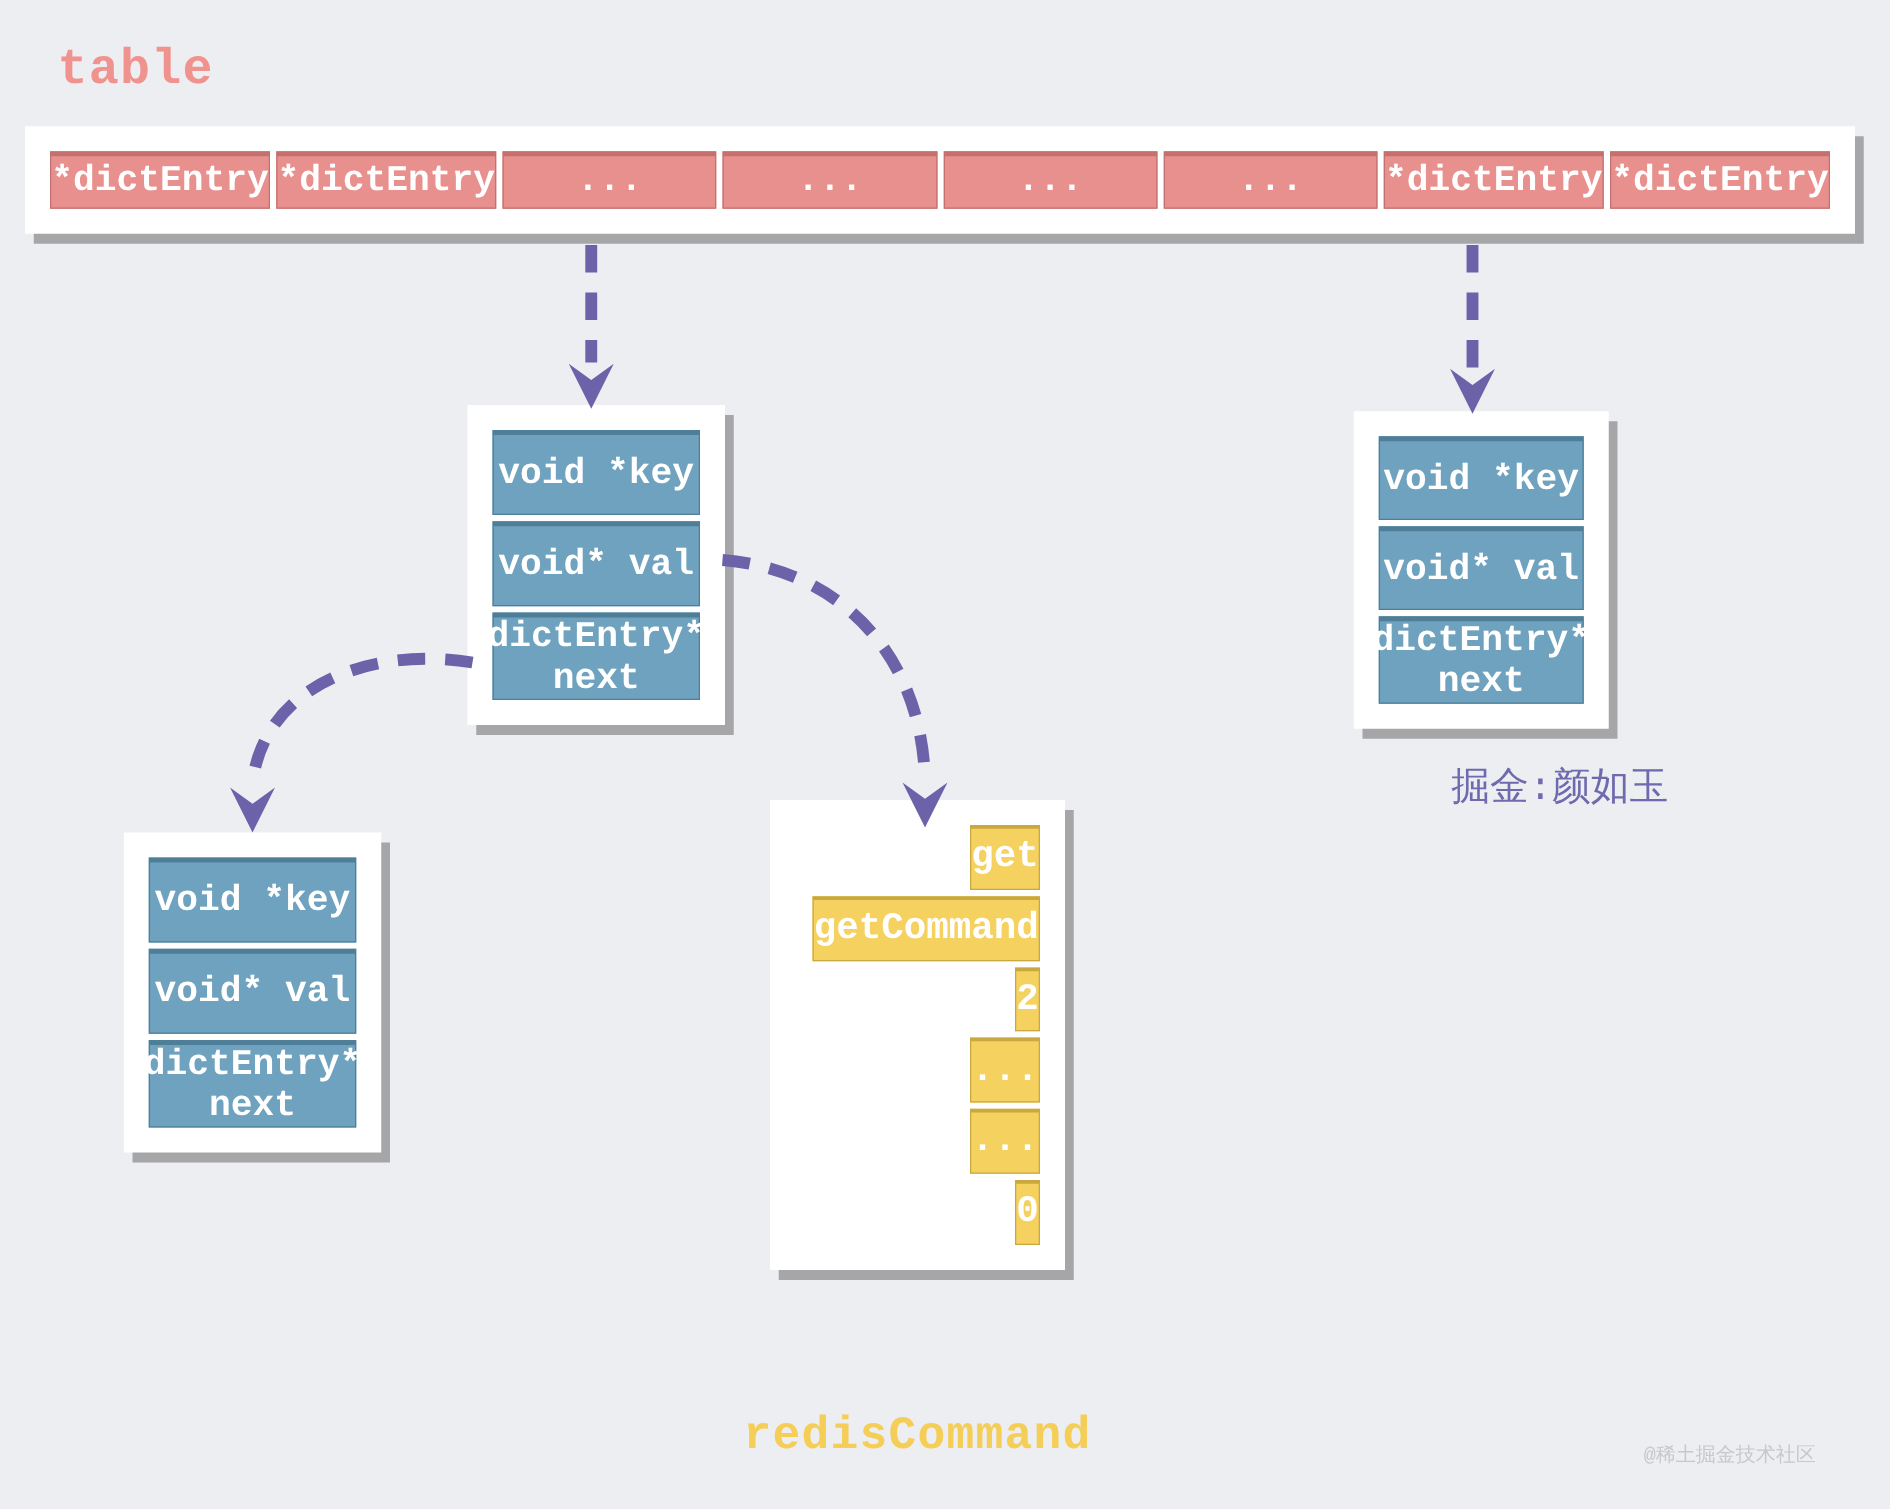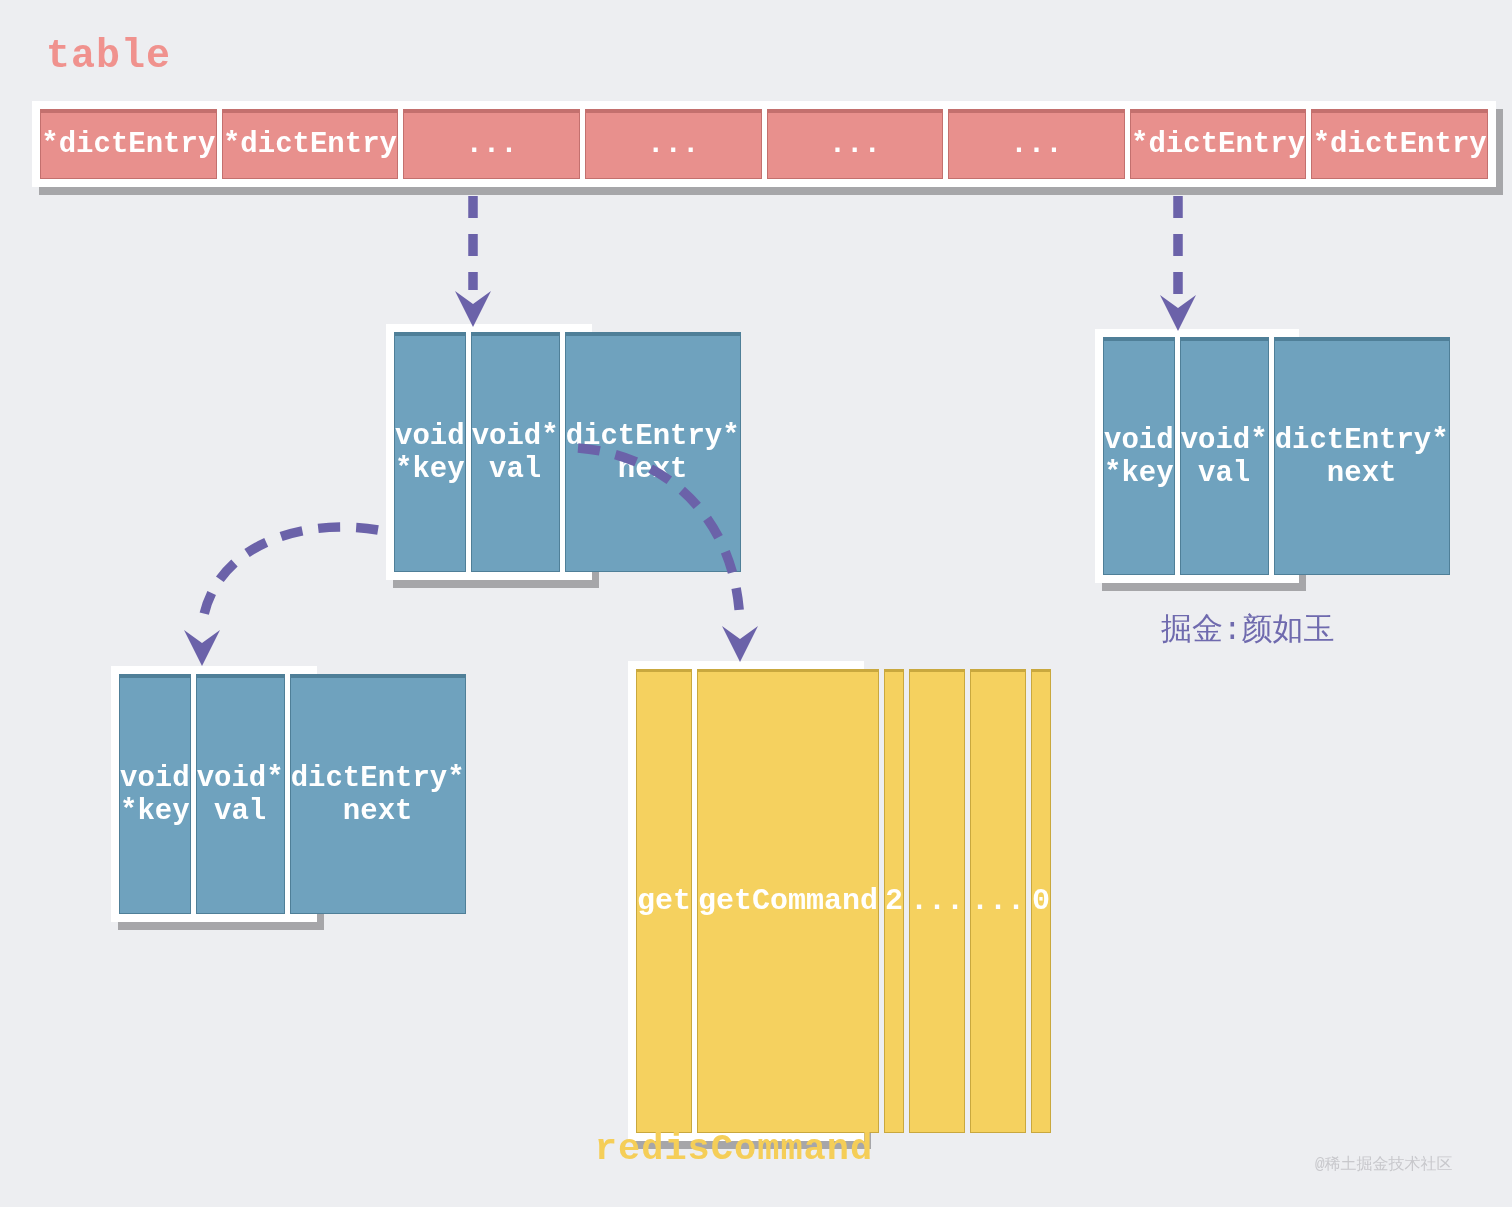--- a/index.html
+++ b/index.html
@@ -6,40 +6,40 @@
   .canvas{
     position:relative;width:1512px;height:1207px;overflow:hidden;
     background:#EDEEF1;font-family:Liberation Mono, monospace;
   }
   .title{
     position:absolute;left:46px;top:34px;
     font-size:40px;font-weight:700;color:#F0928E;letter-spacing:1px;
   }
   
   .frame{
-    position:absolute;background:#FFFFFF;padding:8px;box-sizing:border-box;
-    box-shadow:7px 8px 0 #A6A6A9;display:flex;gap:5px;margin-left:12px;
+    position:absolute;background:#FFFFFF;padding:20px;box-sizing:border-box;
+    box-shadow:7px 8px 0 #A6A6A9;display:flex;gap:5px;
   }
   .frame .cell{
     flex:1;display:flex;align-items:center;justify-content:center;
     color:#FFFFFF;font-weight:700;text-align:center;white-space:pre-line;
     line-height:1.12;box-sizing:border-box;
   }
   
   .row{left:20px;top:101px;width:1464px;height:86px;flex-direction:row;}
   .row .cell{font-size:29px;border:1px solid #C3706E;border-top:4px solid #C3706E;background:#E8908D;}
   
-  .vbox{flex-direction:row;}
+  .vbox{flex-direction:column;}
   .vbox .cell{font-size:29px;}
   .blue .cell{background:#6FA2BE;border:1px solid #4F7F98;border-top:4px solid #4F7F98;}
   .yellow .cell{background:#F5D15F;border:1px solid #C9A83E;border-top:3px solid #C9A83E;font-size:30px;}
   .box-mid{left:374px;top:324px;width:206px;height:256px;}
   .box-right{left:1083px;top:329px;width:204px;height:254px;}
   .box-left{left:99px;top:666px;width:206px;height:256px;}
-  .box-cmd{left:616px;top:661px;width:236px;height:480px;}
+  .box-cmd{left:616px;top:640px;width:236px;height:376px;align-items:flex-end;}
   .cmd-label{
     position:absolute;left:591px;top:1128px;width:286px;text-align:center;
     font-size:37px;font-weight:700;color:#F5CE58;letter-spacing:1px;
   }
   .caption{
     position:absolute;left:1113px;top:608px;
     font-size:31px;color:#6F6AAE;margin-left:48px;
   }
   .watermark{
     position:absolute;left:1315px;top:1154px;

